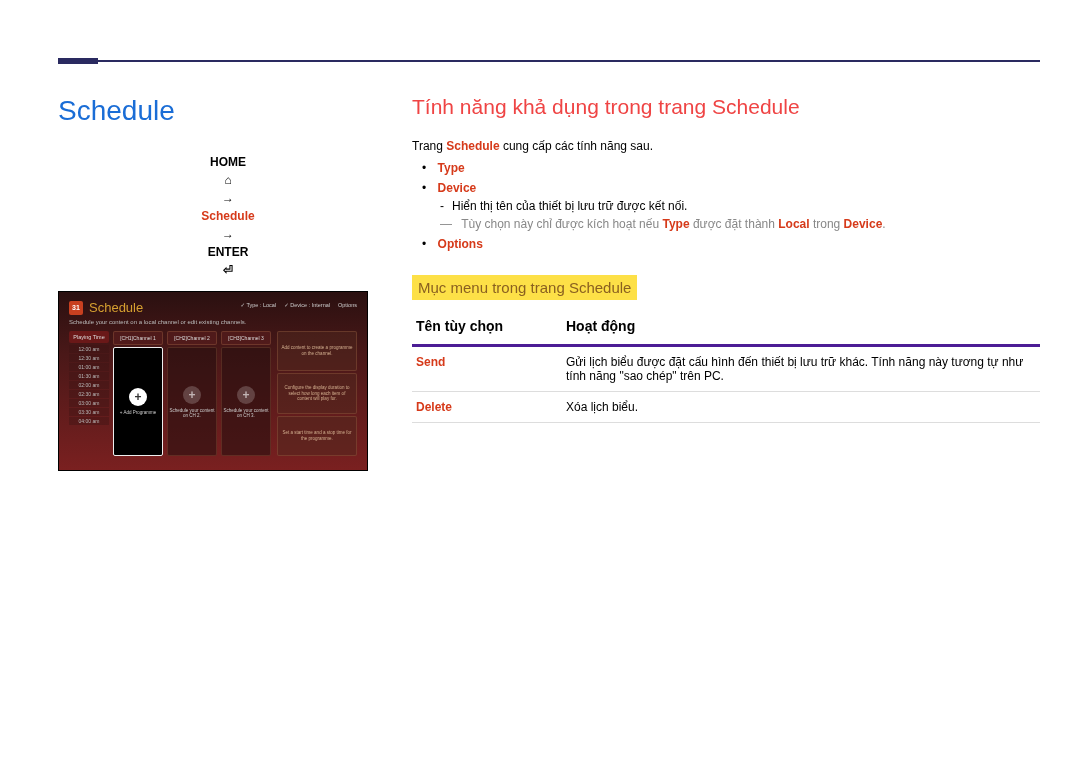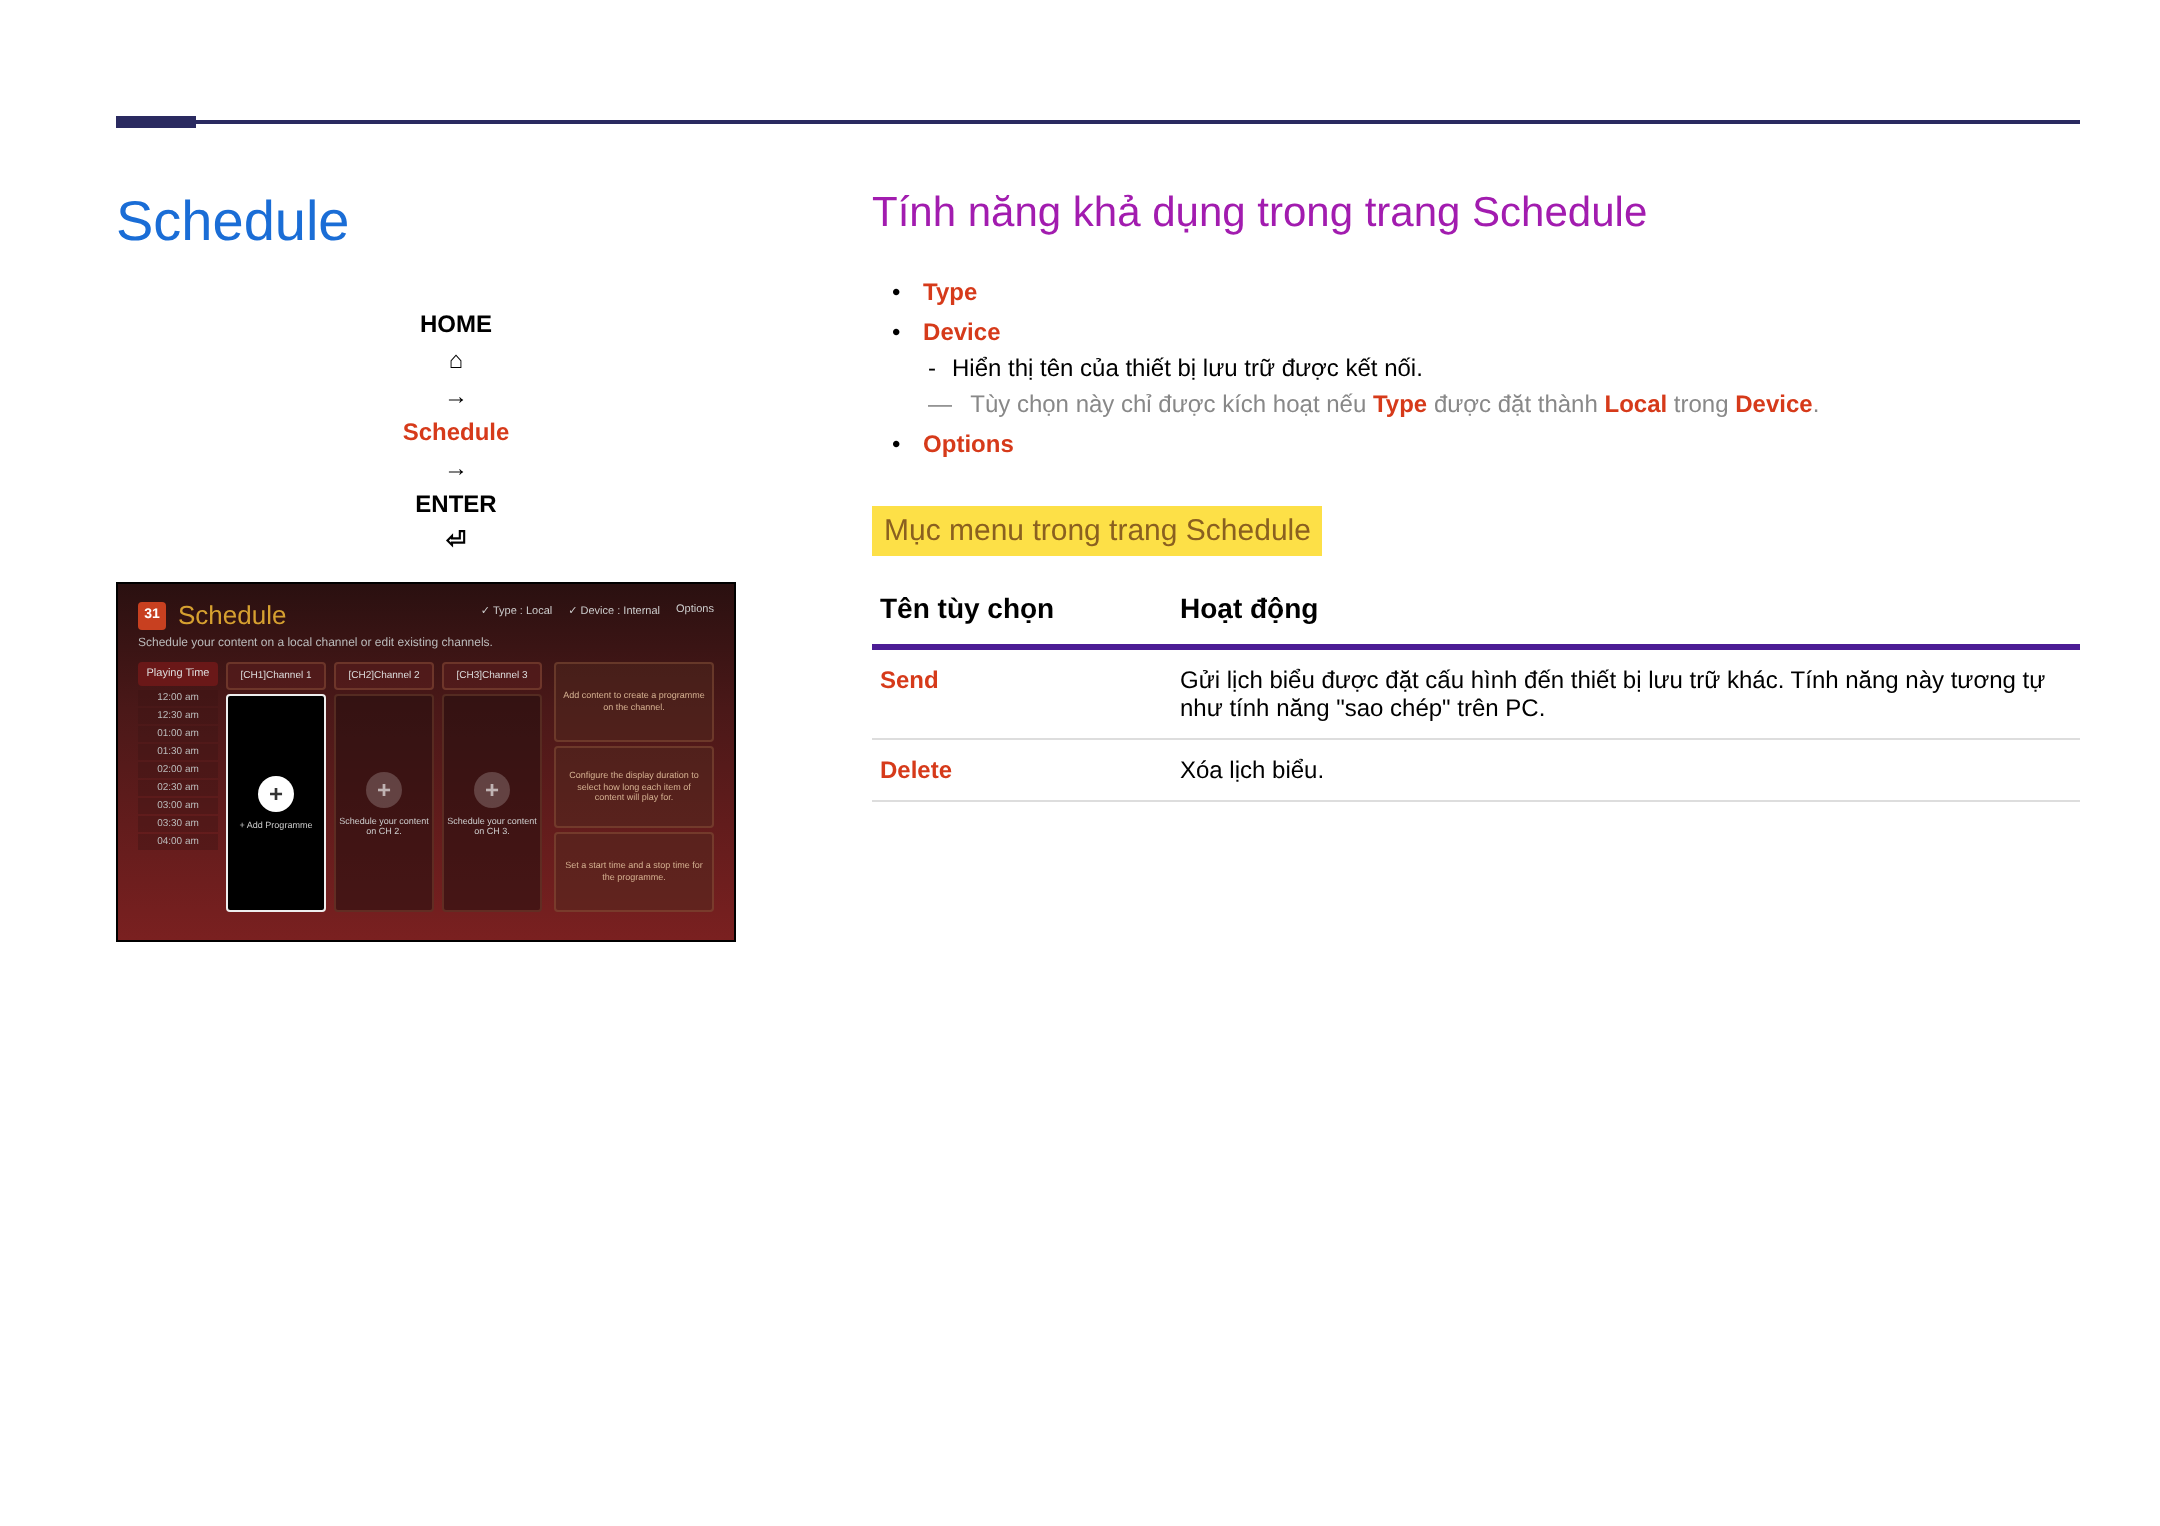--- a/index.html
+++ b/index.html
@@ -1,19 +1,19 @@
 <!DOCTYPE html>
 <html><head>
 <meta charset="utf-8">
 <style>
 * { margin: 0; padding: 0; box-sizing: border-box; }
 body { font-family: Arial, Helvetica, sans-serif; background: #fff; width: 1080px; height: 763px; position: relative; }
 .top-bar { position: absolute; top: 60px; left: 58px; right: 40px; width: auto; height: 2px; background: #2a2a60; }
 .top-bar::before { content: ''; position: absolute; left: 0; top: -2px; width: 40px; height: 6px; background: #2a2a60; }
-.container { display: flex; padding: 95px 40px 0 58px; gap: 38px; }
+.container { display: flex; padding: 95px 40px 0 58px; gap: 14px; }
 .left-col { width: 340px; flex-shrink: 0; }
 .right-col { flex: 1; }
 .page-title { font-size: 28px; color: #1a6dd6; font-weight: 400; margin-bottom: 28px; }
 .breadcrumb { font-size: 12px; font-weight: bold; margin-bottom: 14px; display: flex; align-items: center; gap: 4px; flex-direction: column; }
 .breadcrumb .home-icon, .breadcrumb .enter-icon { display: inline-block; }
 .breadcrumb .highlight { color: #d63a1a; }
 .screenshot { width: 310px; height: 180px; background: linear-gradient(to bottom, #2a1010 0%, #4a1818 35%, #7a2020 100%); border: 1px solid #000; position: relative; padding: 8px 10px; color: #ddd; }
 .sc-header { display: flex; align-items: center; gap: 6px; margin-bottom: 4px; }
 .sc-cal-icon { width: 14px; height: 14px; background: #c84020; border-radius: 2px; display: flex; align-items: center; justify-content: center; font-size: 7px; color: #fff; font-weight: bold; }
 .sc-title { color: #d6a030; font-size: 13px; font-weight: 500; }
@@ -25,21 +25,21 @@
 .sc-times .tr { font-size: 5px; color: #bbb; padding: 1px 2px; text-align: center; background: rgba(60,20,20,0.4); margin-bottom: 1px; }
 .sc-ch { width: 50px; display: flex; flex-direction: column; align-items: center; }
 .sc-ch .chh { background: rgba(90,30,30,0.6); font-size: 5px; padding: 3px 2px; width: 100%; text-align: center; border-radius: 2px; border: 1px solid rgba(180,120,80,0.3); margin-bottom: 2px; }
 .sc-ch .chbox { flex: 1; width: 100%; background: rgba(40,15,15,0.6); border: 1px solid rgba(180,120,80,0.25); border-radius: 2px; display: flex; flex-direction: column; align-items: center; justify-content: center; gap: 4px; }
 .sc-ch.sel .chbox { background: #000; border: 1px solid #eee; }
 .sc-plus { width: 18px; height: 18px; border-radius: 50%; background: #fff; color: #333; display: flex; align-items: center; justify-content: center; font-size: 12px; font-weight: bold; }
 .sc-ch:not(.sel) .sc-plus { background: rgba(255,255,255,0.2); color: rgba(255,255,255,0.6); }
 .sc-chlabel { font-size: 4.5px; color: #ccc; text-align: center; }
 .sc-side { flex: 1; display: flex; flex-direction: column; gap: 2px; margin-left: 2px; }
 .sc-side .box { flex: 1; background: rgba(80,40,30,0.5); border: 1px solid rgba(180,120,80,0.3); border-radius: 2px; font-size: 4.5px; color: #d4b090; padding: 3px; display: flex; align-items: center; justify-content: center; text-align: center; line-height: 1.3; }
-.right-title { font-size: 21px; color: #a21caf; font-weight: 400; margin-bottom: 20px; }
+.right-title { font-size: 21px; color: #ef4444; font-weight: 400; margin-bottom: 20px; }
 .intro { font-size: 12px; margin-bottom: 8px; }
 .highlight { color: #d63a1a; font-weight: bold; }
 .bold { font-weight: bold; }
 ul.feature { list-style: none; margin-left: 10px; }
 ul.feature > li { font-size: 12px; margin-bottom: 6px; }
 ul.feature > li::before { content: '•'; margin-right: 8px; }
 ul.feature ul { list-style: none; margin-left: 18px; margin-top: 4px; }
 ul.feature ul li { font-size: 12px; margin-bottom: 4px; }
 ul.feature ul li::before { content: '-'; margin-right: 8px; }
 .note-icon::before { content: '―'; margin-right: 6px; color: #888; }
@@ -117,20 +117,23 @@
           <div class="box">Add content to create a programme on the channel.</div>
           <div class="box">Configure the display duration to select how long each item of content will play for.</div>
           <div class="box">Set a start time and a stop time for the programme.</div>
         </div>
       </div>
     </div>
   </div>
 
   <div class="right-col">
     <h2 class="right-title">Tính năng khả dụng trong trang Schedule</h2>
+    <p class="intro">
+      <span>Trang </span><span class="highlight">Schedule</span><span> cung cấp các tính năng sau.</span>
+    </p>
     <ul class="feature">
       <li>
         <span class="highlight">Type</span>
       </li>
       <li>
         <span class="highlight">Device</span>
         <ul>
           <li>Hiển thị tên của thiết bị lưu trữ được kết nối.</li>
         </ul>
         <div class="note">

